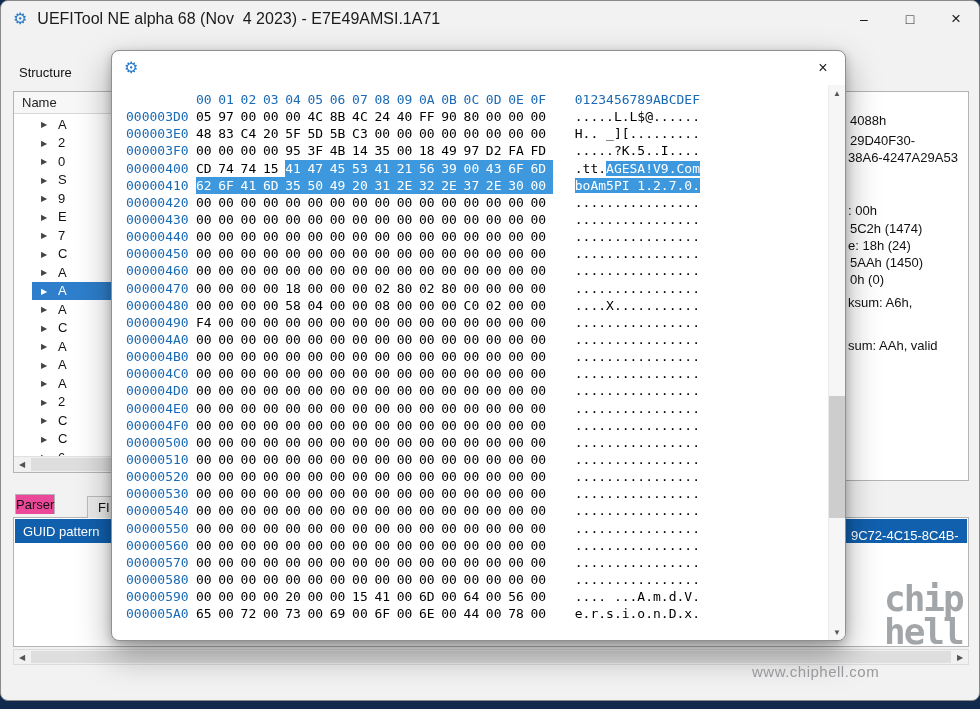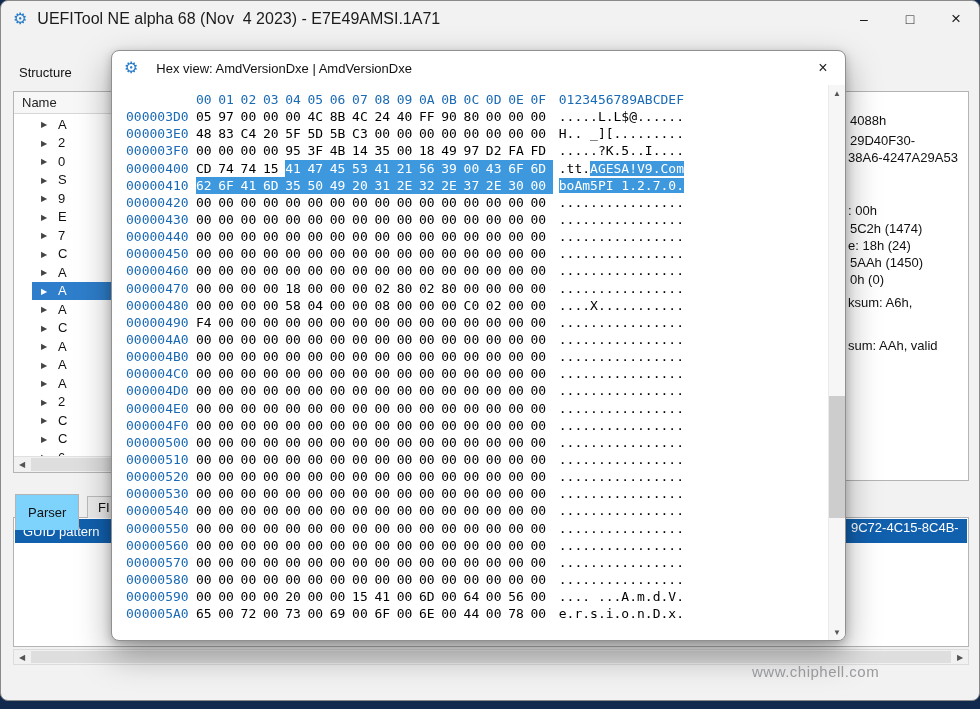--- a/index.html
+++ b/index.html
@@ -40,48 +40,48 @@
   .hs-btn.left{left:0;} .hs-btn.right{right:0;}
   .hs-thumb{position:absolute;top:1px;bottom:1px;left:17px;right:17px;background:#dedede;}
 
   
   .info-panel{position:absolute;left:494px;top:90px;width:474px;height:390px;background:#fff;
     border:1px solid #b4b4b4;}
   .info-frag{position:absolute;font-size:13px;color:#111;white-space:pre;z-index:5;}
 
   
   .tab{display:flex;align-items:center;font-size:13px;color:#111;}
-  .tab-parser{position:absolute;left:14px;top:493px;height:36px;padding:0 12px;background:#7dd3fc;
+  .tab-parser{position:absolute;left:14px;top:493px;height:20px;padding:0 0;background:#ec4899;
     border:1px solid #b4b4b4;border-bottom:none;z-index:3;}
   .tab-fi{position:absolute;left:86px;top:495px;height:22px;min-width:48px;padding:0 10px;background:#ececec;
     border:1px solid #bcbcbc;border-bottom:none;z-index:2;}
   .messages-panel{position:absolute;left:12px;top:516px;width:956px;height:130px;background:#fff;
     border:1px solid #b4b4b4;z-index:1;}
   .guid-row{position:absolute;left:1px;right:1px;top:1px;height:24px;background:var(--message-selection-blue,#1160ae);
     color:#fff;display:flex;align-items:center;font-size:13px;padding-left:8px;}
-  .guid-frag{position:absolute;left:836px;top:0;height:16px;display:flex;align-items:center;white-space:pre;}
+  .guid-frag{position:absolute;left:836px;top:8px;height:16px;display:flex;align-items:center;white-space:pre;}
   .bottom-hscroll{position:absolute;left:12px;top:648px;width:956px;height:16px;background:#f1f1f1;
     border:1px solid #dcdcdc;}
   .bottom-hscroll .hs-btn{height:14px;}
 
   
   .dialog{position:absolute;left:111px;top:50px;width:735px;height:591px;background:#fff;
     border:1px solid #909090;border-radius:8px;overflow:hidden;z-index:20;
     box-shadow:0 14px 34px rgba(0,0,0,.35),0 3px 10px rgba(0,0,0,.22);}
   .dialog-titlebar{display:flex;align-items:center;height:34px;padding-left:12px;position:relative;}
   .dialog-title{font-size:13px;color:#111;margin-left:8px;}
   .dialog-close{position:absolute;right:8px;top:3px;width:28px;height:28px;display:flex;align-items:center;
     justify-content:center;font-size:16px;color:#222;}
   .hex-content{position:absolute;left:0;top:34px;right:17px;bottom:0;padding-top:6px;
     font-family:"DejaVu Sans Mono",monospace;font-size:13px;color:#000;overflow:hidden;}
   .hex-row{display:flex;height:17.15px;line-height:17.15px;padding-left:14px;}
   .hex-addr{display:inline-block;width:66px;margin-right:4px;color:var(--hex-address-blue,#1a6ab5);}
   .hex-bytes{display:inline-block;white-space:nowrap;}
   .hex-byte{display:inline-block;width:22.3px;}
-  .hex-ascii{margin-left:6px;white-space:pre;}
+  .hex-ascii{margin-left:22px;white-space:pre;}
   .hex-header{color:var(--hex-address-blue,#1a6ab5);}
   .sel{background:var(--selection-blue,#3d98dd);color:#fff;}
   .vscroll{position:absolute;top:34px;right:0;bottom:0;width:17px;background:#f6f6f6;border-left:1px solid #eaeaea;}
   .vs-btn{position:absolute;left:0;right:0;height:16px;display:flex;align-items:center;justify-content:center;
     font-size:8px;color:#555;}
   .vs-btn.up{top:0;} .vs-btn.down{bottom:0;}
   .vs-thumb{position:absolute;left:0;right:0;top:56%;height:22%;background:#cdcdcd;}
 
   
   .watermark{position:absolute;left:0;top:0;width:980px;height:709px;z-index:50;pointer-events:none;}
@@ -221,21 +221,20 @@
     <div class="hs-btn left">◀</div>
     <div class="hs-thumb"></div>
     <div class="hs-btn right">▶</div>
   </div>
 
 </div>
 
 <div class="dialog">
   <div class="dialog-titlebar">
     <span class="app-icon">⚙</span>
-    <span class="dialog-title">Hex view: AmdVersionDxe | AmdVersionDxe</span>
     <div class="dialog-close">×</div>
   </div>
   <div class="hex-content">
       <div class="hex-row hex-header">
         <span class="hex-addr"></span>
         <span class="hex-bytes"><span class="hex-byte">00</span><span class="hex-byte">01</span><span class="hex-byte">02</span><span class="hex-byte">03</span><span class="hex-byte">04</span><span class="hex-byte">05</span><span class="hex-byte">06</span><span class="hex-byte">07</span><span class="hex-byte">08</span><span class="hex-byte">09</span><span class="hex-byte">0A</span><span class="hex-byte">0B</span><span class="hex-byte">0C</span><span class="hex-byte">0D</span><span class="hex-byte">0E</span><span class="hex-byte">0F</span></span>
         <span class="hex-ascii">0123456789ABCDEF</span>
       </div>
       <div class="hex-row">
         <span class="hex-addr">000003D0</span>
@@ -390,13 +389,17 @@
     </div>
   <div class="vscroll">
     <div class="vs-btn up">▲</div>
     <div class="vs-thumb"></div>
     <div class="vs-btn down">▼</div>
   </div>
 </div>
 
 <div class="watermark">
   <div class="wm-text">www.chiphell.com</div>
+  <div class="wm-logo">
+    <div>chip</div>
+    <div>hell</div>
+  </div>
 </div>
 
 </body></html>

